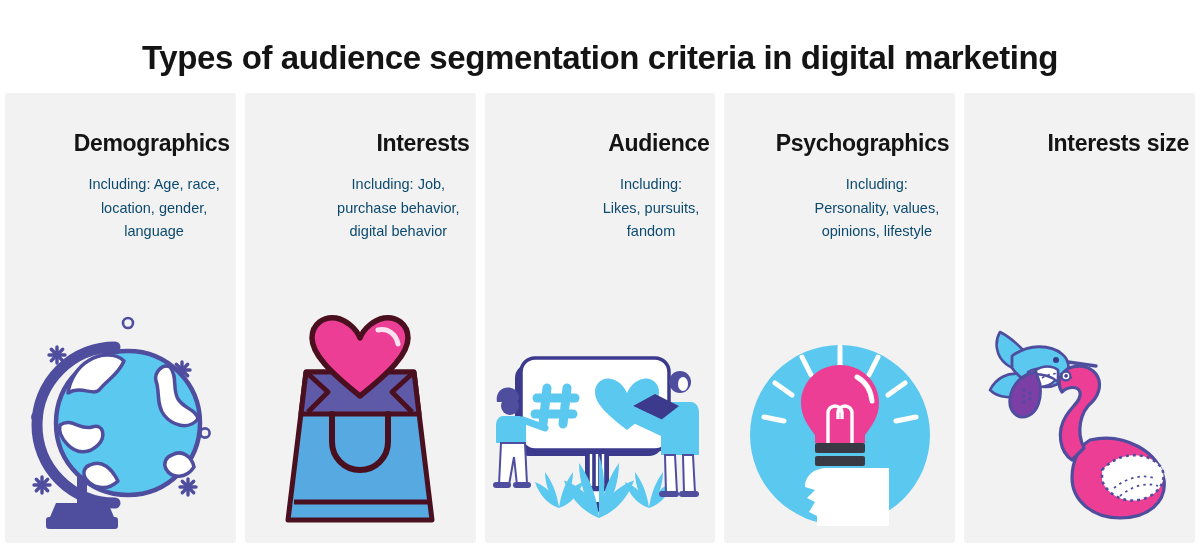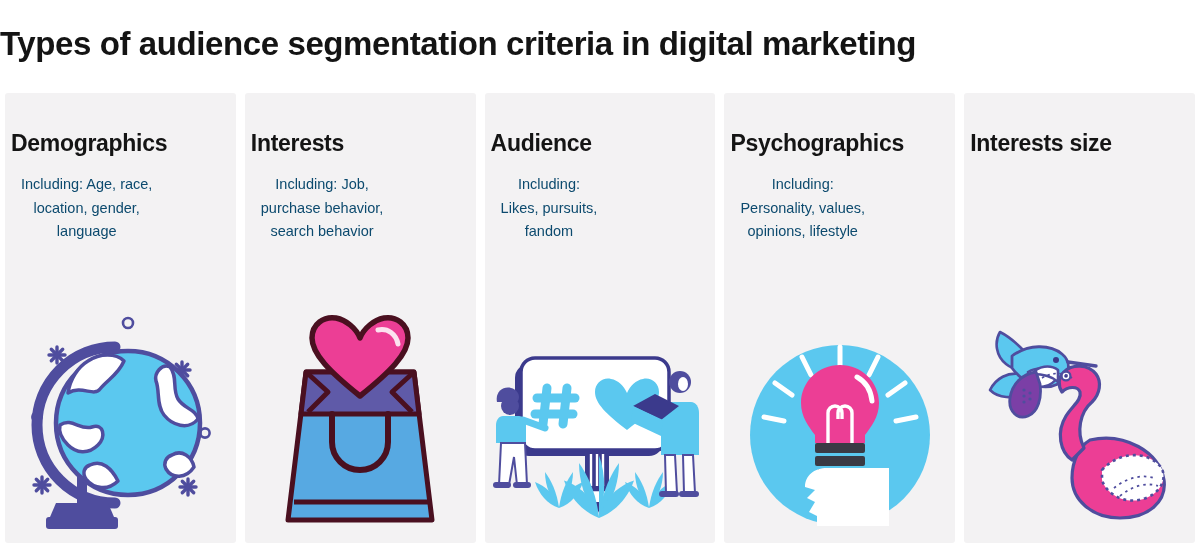--- a/index.html
+++ b/index.html
@@ -15,44 +15,45 @@
   }
   .infographic {
     width: 1200px;
     height: 557px;
     position: relative;
     background: #ffffff;
     box-sizing: border-box;
   }
   .title {
     width: 100%;
+    text-align: center;
     font-size: 33px;
     font-weight: bold;
     color: #141414;
     letter-spacing: -0.4px;
-    padding-top: 26px;
+    padding-top: 40px;
     line-height: 1.1;
   }
   .cards {
     position: absolute;
     top: 93px;
     left: 5px;
     width: 1190px;
     height: 450px;
     display: flex;
     gap: 9px;
   }
   .card {
     flex: 1 1 0;
     background: #f3f2f3;
     border-radius: 3px;
     position: relative;
     display: flex;
     flex-direction: column;
-    align-items: flex-start;
+    align-items: flex-end;
     overflow: hidden;
   }
   .card-title {
     margin-top: 38px;
     font-size: 23px;
     font-weight: bold;
     color: #141414;
     text-align: center;
     letter-spacing: -0.3px;
     line-height: 1.1;
@@ -142,21 +143,21 @@
           <path d="M150,62 C158,72 152,84 158,94 C164,104 176,104 178,114 C168,126 152,120 144,110 C136,100 140,86 136,76 C134,68 142,58 150,62 Z" fill="#ffffff" stroke="#4f4d9e" stroke-width="3.5" stroke-linejoin="round"></path>
           <path d="M152,150 C162,144 172,152 174,162 C166,174 152,174 146,164 C143,158 146,152 152,150 Z" fill="#ffffff" stroke="#4f4d9e" stroke-width="3.5" stroke-linejoin="round"></path>
         </svg>
       </div>
     </div>
 
     <div class="card">
       <div class="card-title">Interests</div>
       <div class="card-desc">Including: Job,
 purchase behavior,
-search behavior</div>
+digital behavior</div>
       <div class="art">
         <svg width="180" height="225" viewBox="0 0 180 225">
 
           <path d="M36,62 h108 l18,148 h-144 z" fill="#57a9e2" stroke="#4a1020" stroke-width="5" stroke-linejoin="round"></path>
 
           <path d="M36,62 h108 l5,42 h-118 z" fill="#5f5aa8" stroke="#4a1020" stroke-width="5" stroke-linejoin="round"></path>
 
           <path d="M36,62 l22,20 l-20,20" fill="none" stroke="#4a1020" stroke-width="5" stroke-linejoin="round"></path>
           <path d="M144,62 l-22,20 l20,20" fill="none" stroke="#4a1020" stroke-width="5" stroke-linejoin="round"></path>
 

